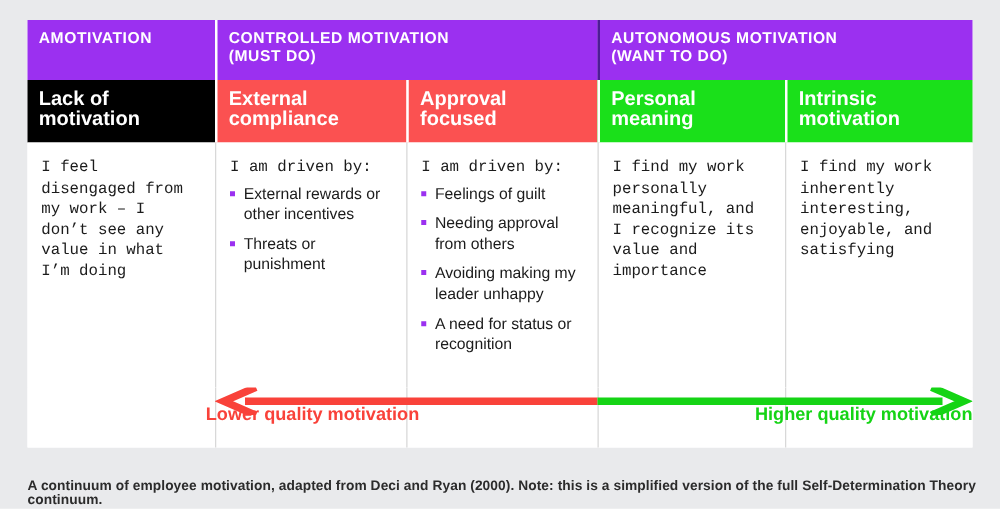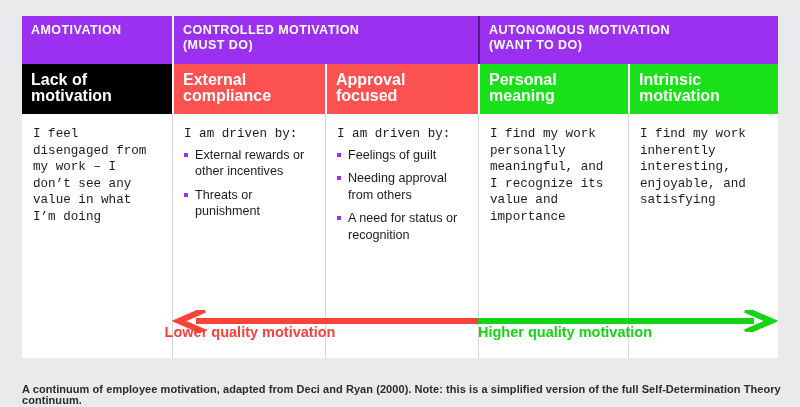--- a/index.html
+++ b/index.html
@@ -118,21 +118,21 @@
     width:756px;height:30px;
     pointer-events:none;
   }
   .labels-layer .lbl{
     position:absolute;
     top:0;
     font-weight:bold;
     font-size:14.5px;
   }
   .lbl.low{left:0;width:456px;text-align:center;color:#f9423a;}
-  .lbl.high{left:456px;width:300px;text-align:left;color:#15d415;}
+  .lbl.high{left:456px;width:300px;text-align:right;color:#15d415;}
 </style>
 </head>
 <body>
 
 <div class="card">
   <div class="grid">
 
     <div class="band amot">
       <div>AMOTIVATION</div>
     </div>
@@ -174,20 +174,21 @@
       <ul>
         <li>External rewards or other incentives</li>
         <li>Threats or punishment</li>
       </ul>
     </div>
     <div class="cell">
       <p>I am driven by:</p>
       <ul>
         <li>Feelings of guilt</li>
         <li>Needing approval from others</li>
+        <li>Avoiding making my leader unhappy</li>
         <li>A need for status or recognition</li>
       </ul>
     </div>
     <div class="cell">
       <p>I find my work personally meaningful, and I recognize its value and importance</p>
     </div>
     <div class="cell">
       <p>I find my work inherently interesting, enjoyable, and satisfying</p>
     </div>
 

